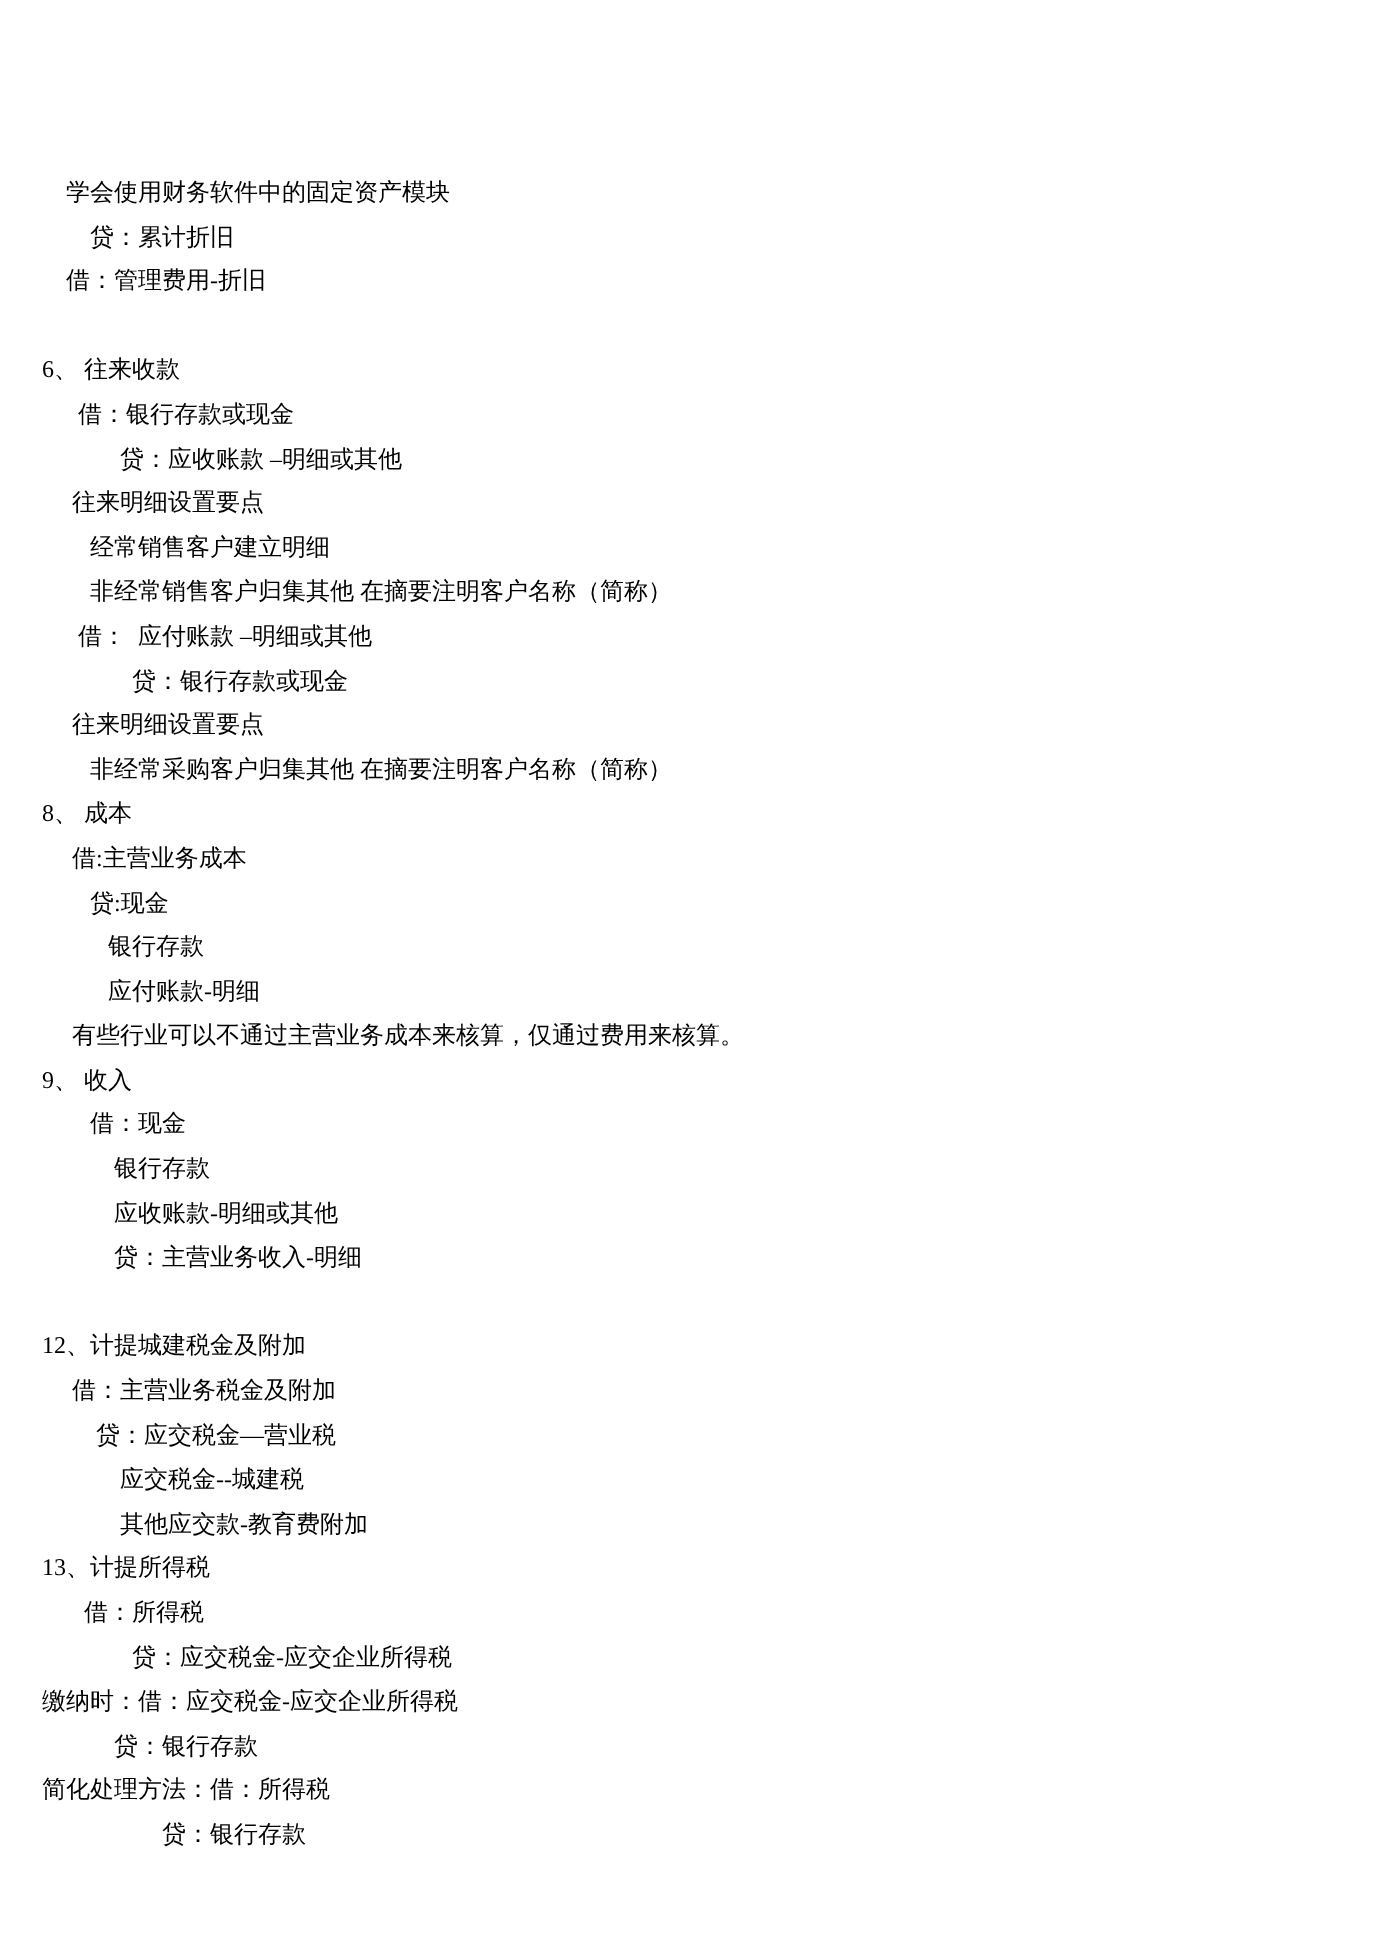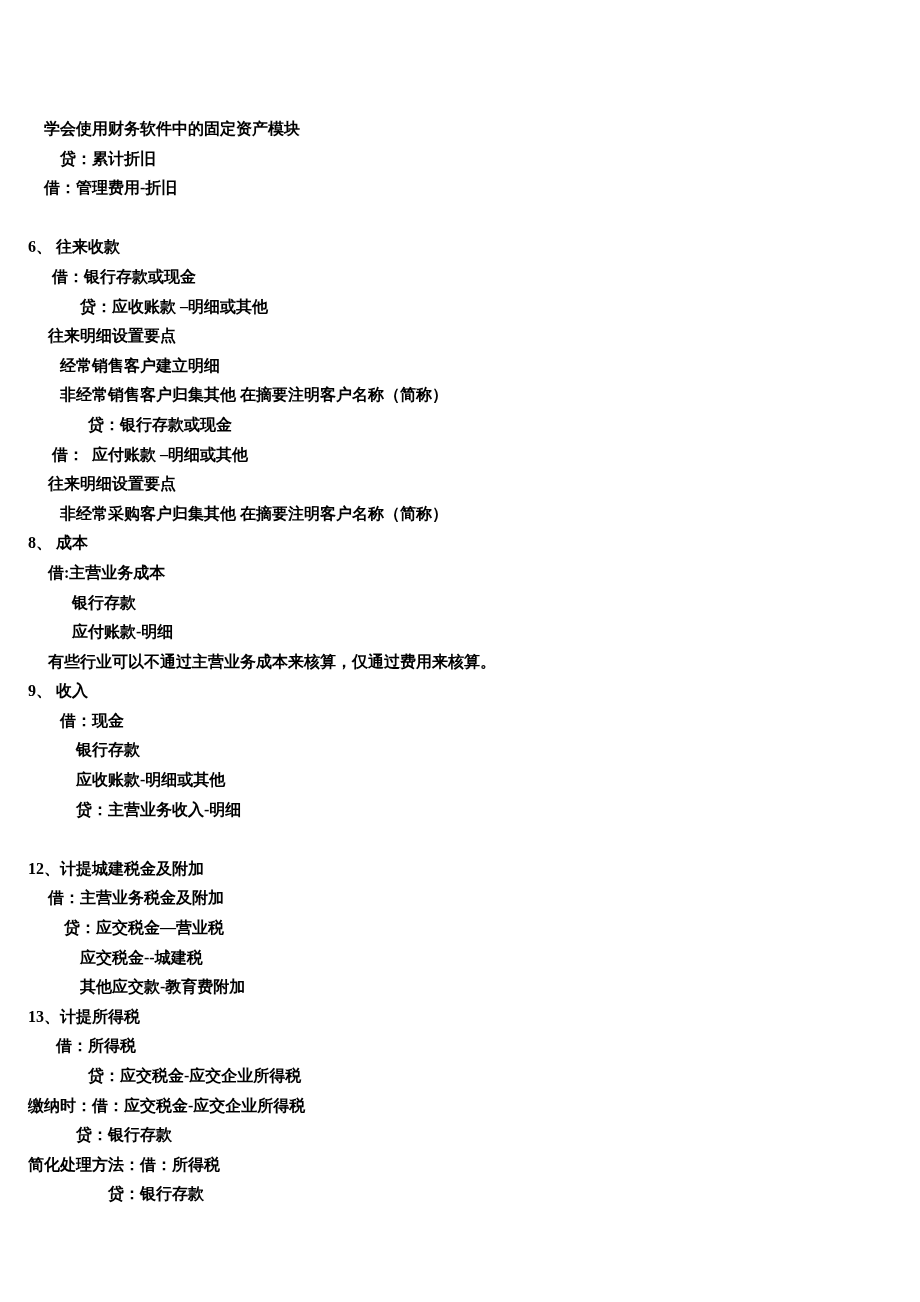--- a/index.html
+++ b/index.html
@@ -11,46 +11,46 @@
     body {
       font-family: "SimSun", "宋体", serif;
       font-size: 16px;
       color: #000000;
       line-height: 1.85;
       padding: 114px 0 0 0;
     }
     .line {
       white-space: pre;
       display: block;
-      font-weight: bold;
     }
     .blank {
       height: 1.85em;
     }
   </style>
 </head>
 <body>
 
 <div id="doc">
     <div class="line">           学会使用财务软件中的固定资产模块</div>
     <div class="line">               贷：累计折旧</div>
     <div class="line">           借：管理费用-折旧</div>
     <div class="blank"></div>
     <div class="line">       6、 往来收款</div>
     <div class="line">             借：银行存款或现金</div>
     <div class="line">                    贷：应收账款 –明细或其他</div>
     <div class="line">            往来明细设置要点</div>
     <div class="line">               经常销售客户建立明细</div>
     <div class="line">               非经常销售客户归集其他 在摘要注明客户名称（简称）</div>
+    <div class="line">             借：  应付账款 –明细或其他</div>
     <div class="line">                      贷：银行存款或现金</div>
-    <div class="line">             借：  应付账款 –明细或其他</div>
     <div class="line">            往来明细设置要点</div>
     <div class="line">               非经常采购客户归集其他 在摘要注明客户名称（简称）</div>
     <div class="line">       8、 成本</div>
     <div class="line">            借:主营业务成本</div>
+    <div class="line">               贷:现金</div>
     <div class="line">                  银行存款</div>
     <div class="line">                  应付账款-明细</div>
     <div class="line">            有些行业可以不通过主营业务成本来核算，仅通过费用来核算。</div>
     <div class="line">       9、 收入</div>
     <div class="line">               借：现金</div>
     <div class="line">                   银行存款</div>
     <div class="line">                   应收账款-明细或其他</div>
     <div class="line">                   贷：主营业务收入-明细</div>
     <div class="blank"></div>
     <div class="line">       12、计提城建税金及附加</div>

